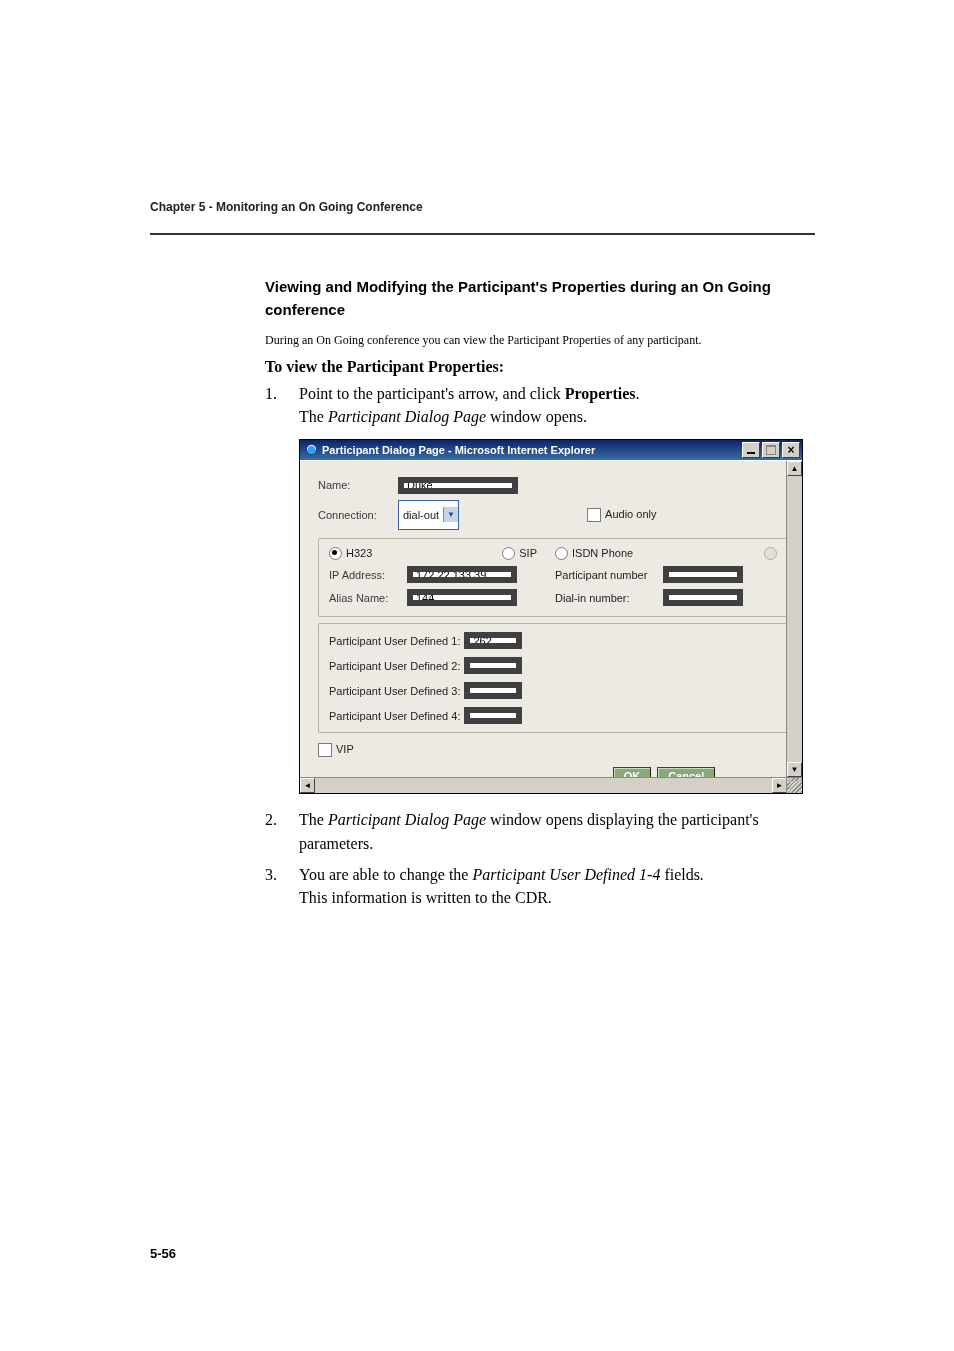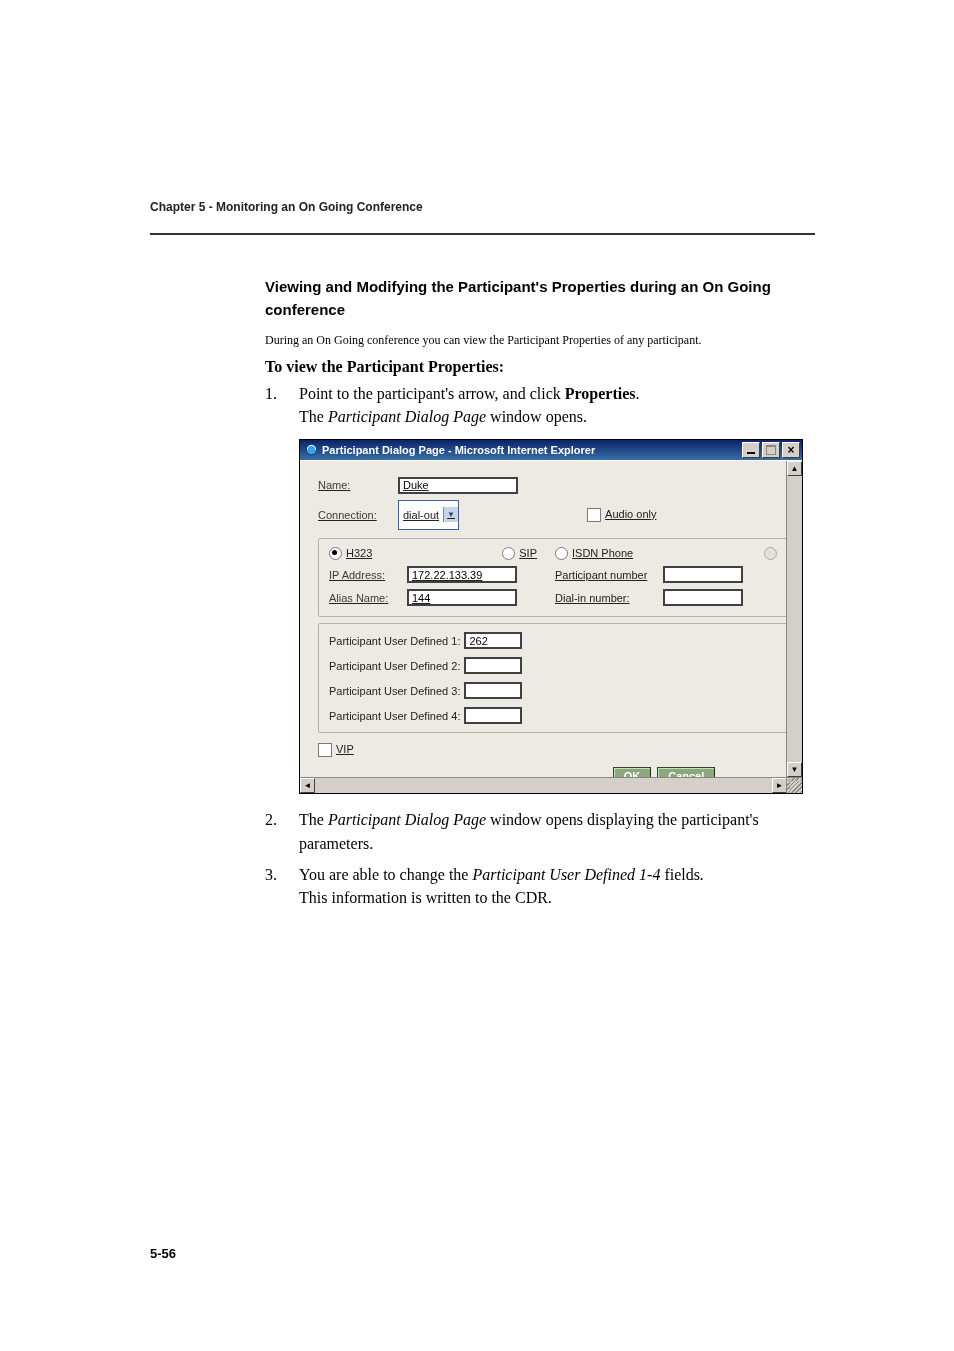--- a/index.html
+++ b/index.html
@@ -136,24 +136,24 @@
   .scroll-h {
     position:absolute; left:0; right:15px; bottom:0; height:15px;
     background:#d4d0c8; border-top:1px solid #888;
     display:flex; justify-content:space-between;
   }
   .sbtn { width:15px; height:15px; background:#d4d0c8; border:1px solid #fff; border-right-color:#404040; border-bottom-color:#404040; box-sizing:border-box; display:flex;align-items:center;justify-content:center;font-size:8px;color:#000;}
   .corner { position:absolute; right:0; bottom:0; width:15px; height:15px; background:#d4d0c8; border-left:1px solid #888; border-top:1px solid #888;
     background-image: repeating-linear-gradient(135deg,#888 0 1px,transparent 1px 3px);
     background-size: 12px 12px; background-position: 3px 3px; }
 
-  .frow { display:flex; align-items:center; margin: 6px 0; gap:8px;text-decoration:underline; }
+  .frow { display:flex; align-items:center; margin: 6px 0; gap:8px; }
   .flabel { width: 72px; color:#3b3b3b;}
   .txtinput {
-    background:#fff; border:2px solid #404040; height:17px;
+    background:#fff; border:6px solid #404040; height:17px;
     padding: 0 3px; font-size:11px; font-family:inherit; box-sizing:border-box;
   }
   .selectbox {
     display:inline-flex; align-items:center; background:#fff; border:1px solid #3b5ea5; height:30px; box-sizing:border-box;
   }
   .selectbox .sv { padding:0 4px; font-size:11px;}
   .selectbox .sar { width:14px; height:15px; background:#c7d3e8; border-left:1px solid #7a8aa8; display:flex;align-items:center;justify-content:center;font-size:8px;color:#2b4a7a;}
   .chk { width:12px; height:12px; border:1px solid #7a7a7a; background:#fff; display:inline-block; margin-right:4px; vertical-align:middle;}
   .radio { width:11px; height:11px; border:1px solid #7a7a7a; border-radius:50%; background:#fff; display:inline-block; margin-right:4px; vertical-align:middle; position:relative;}
   .radio.on::after { content:""; position:absolute; left:2px; top:2px; width:5px; height:5px; background:#000; border-radius:50%;}

